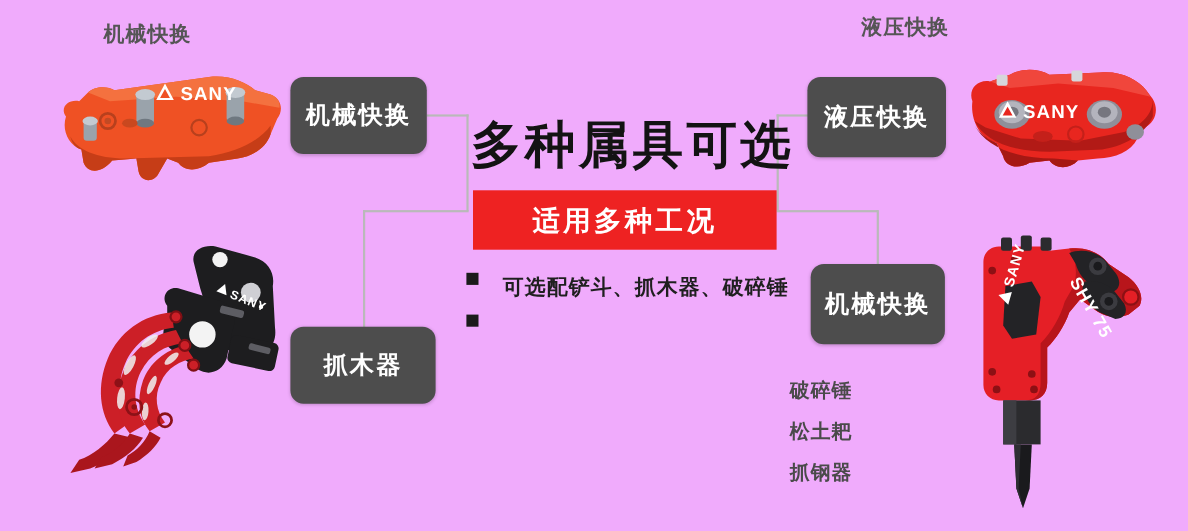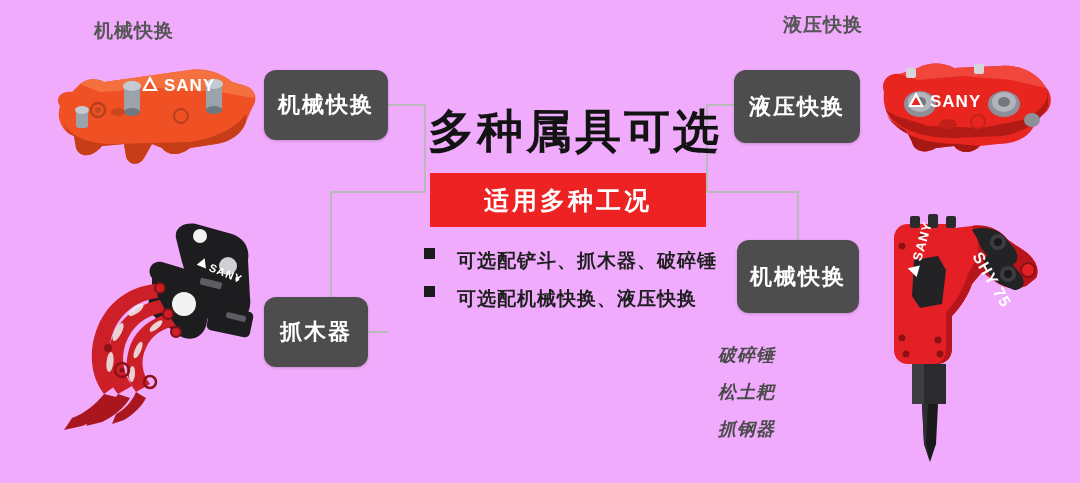--- a/index.html
+++ b/index.html
@@ -97,30 +97,29 @@
     box-shadow: 0 1px 3px rgba(0,0,0,0.18);
   }
   .node .node-label {
     color: #ffffff;
     font-size: 22px;
     font-weight: 800;
     letter-spacing: 2px;
     white-space: nowrap;
   }
   .node-ml   { left: 264px; top: 70px;  width: 124px; height: 70px; }
-  .node-grab { left: 264px; top: 297px; width: 104px; height: 70px; }
+  .node-grab { left: 264px; top: 297px; width: 132px; height: 70px; }
   .node-hy   { left: 734px; top: 70px;  width: 126px; height: 73px; }
   .node-other{ left: 737px; top: 240px; width: 122px; height: 73px; }
 
   
   .sub-list {
     position: absolute;
     left: 718px;
     top: 343px;
-    font-style: italic;
   }
   .sub-list .sub-item {
     font-size: 18px;
     font-weight: 700;
     color: #4a4a4a;
     letter-spacing: 1px;
     margin-bottom: 13px;
     white-space: nowrap;
   }
 
@@ -185,21 +184,20 @@
     <span class="rb-text">适用多种工况</span>
   </div>
 
   <div class="bullets">
     <div class="bullet-row">
       <span class="bullet-sq"></span>
       <span class="bullet-txt">可选配铲斗、抓木器、破碎锤</span>
     </div>
     <div class="bullet-row">
       <span class="bullet-sq"></span>
-      <span class="bullet-txt">可选配机械快换、液压快换</span>
     </div>
   </div>
 
   <div class="node node-ml">
     <span class="node-label">机械快换</span>
   </div>
 
   <div class="node node-grab">
     <span class="node-label">抓木器</span>
   </div>

